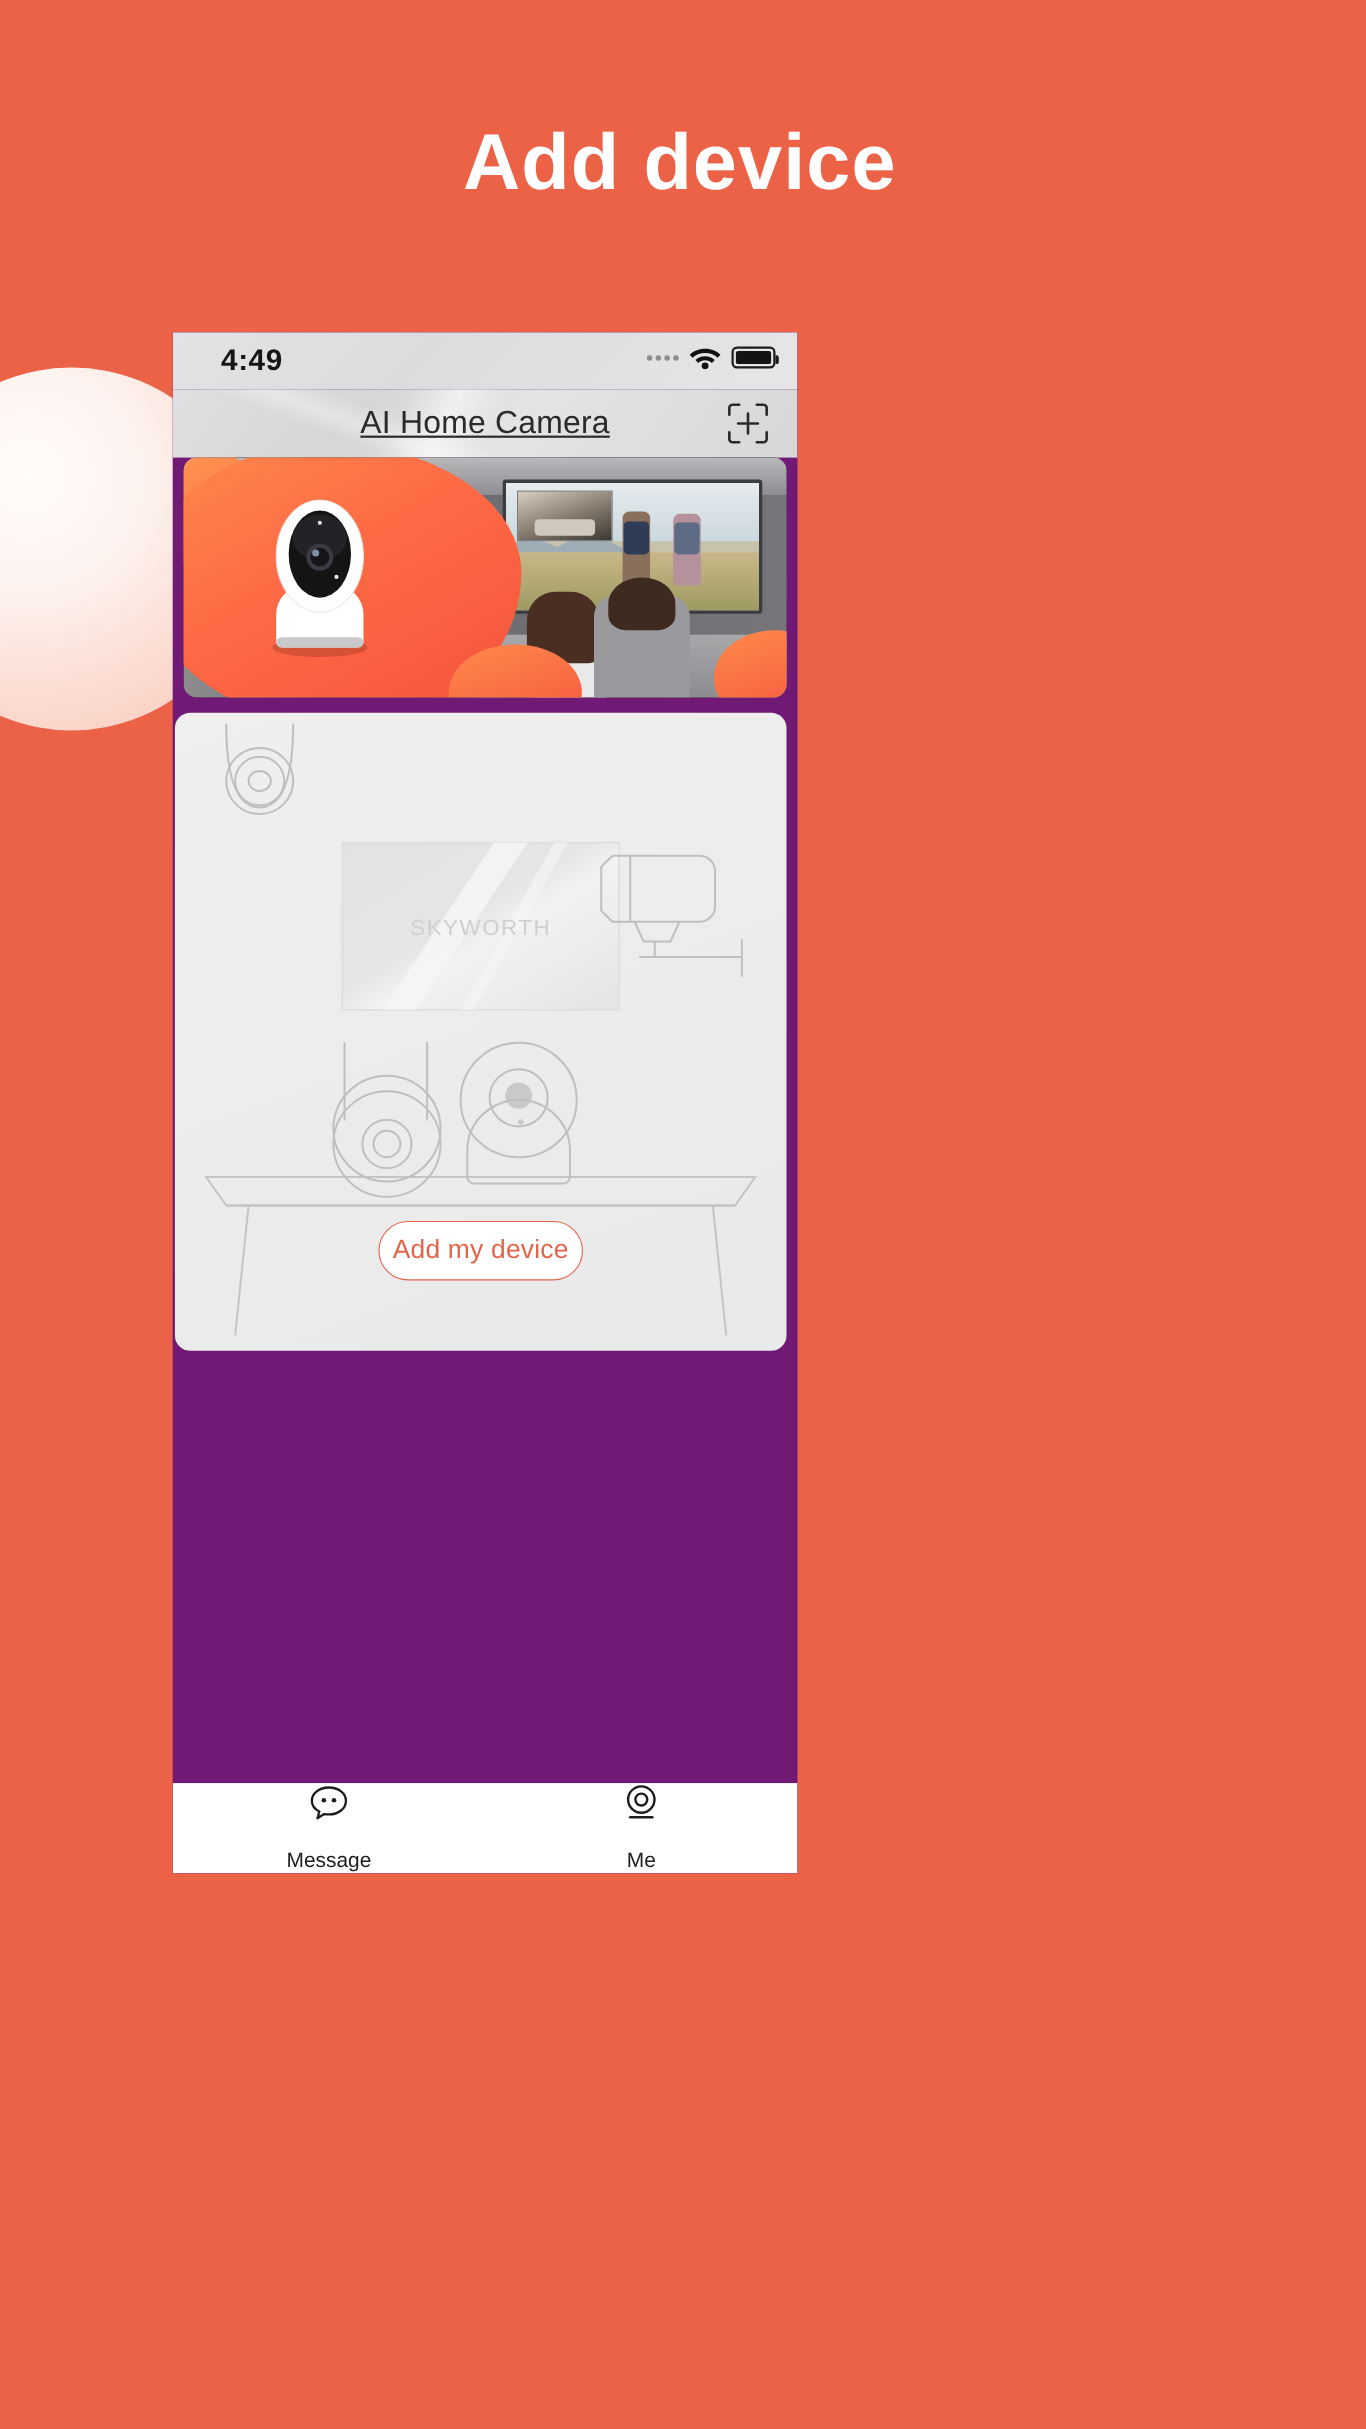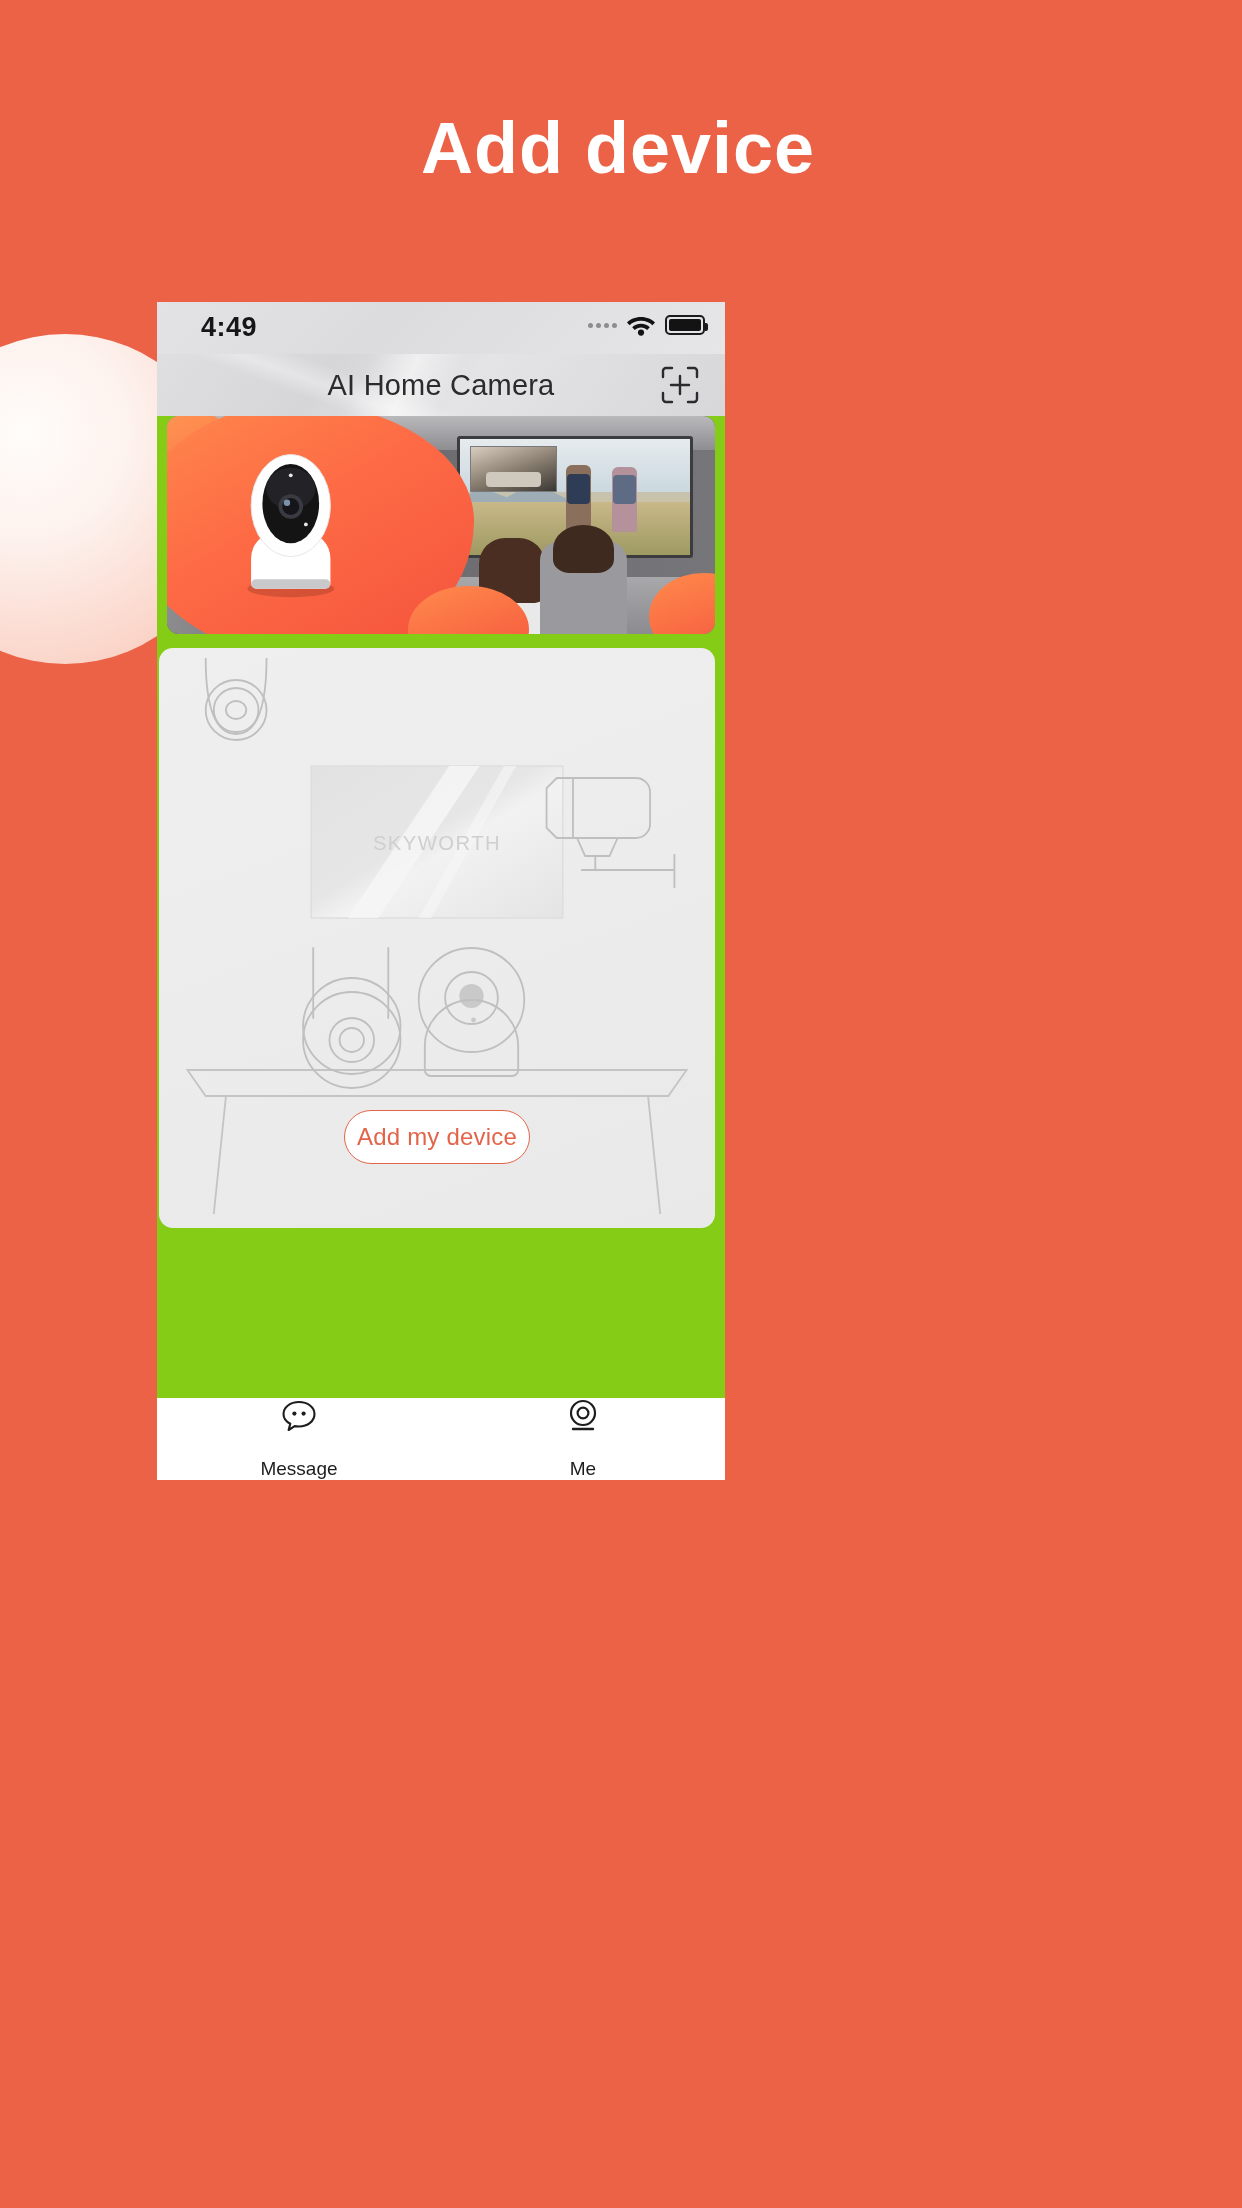--- a/index.html
+++ b/index.html
@@ -35,22 +35,22 @@
     font-size:72px;
     font-weight:bold;
     letter-spacing:1px;
     line-height:1;
   }
 
   
   .phone {
     position:absolute;
     left:157px; top:302px;
-    width:568px; height:1178px;
-    background:#84cc16;
+    width:568px; height:1401px;
+    background:#701a75;
     overflow:hidden;
   }
 
   
   .statusbar {
     position:relative;
     height:52px;
     background:linear-gradient(135deg,#E3E3E5 0%, #DCDCDE 40%, #E6E6E8 100%);
   }
   .sb-time {
@@ -84,21 +84,21 @@
     display:flex; align-items:center; justify-content:center;
   }
   .appbar::before{
     content:""; position:absolute; inset:0;
     background:
       linear-gradient(115deg, transparent 36%, rgba(255,255,255,.55) 44%, transparent 52%),
       linear-gradient(200deg, transparent 58%, rgba(255,255,255,.35) 66%, transparent 73%);
     pointer-events:none;
   }
   .appbar-title {
-    font-size:29px; color:#2B2B2D; font-weight:400; letter-spacing:0.2px; z-index:2;
+    font-size:29px; color:#2B2B2D; font-weight:400; letter-spacing:0.2px; z-index:2;text-decoration:underline;
   }
   .scan-btn {
     position:absolute; right:24px; top:50%; transform:translateY(-50%);
     width:42px; height:42px; z-index:2;
   }
 
   
   .banner {
     margin:0 10px;
     height:218px;

